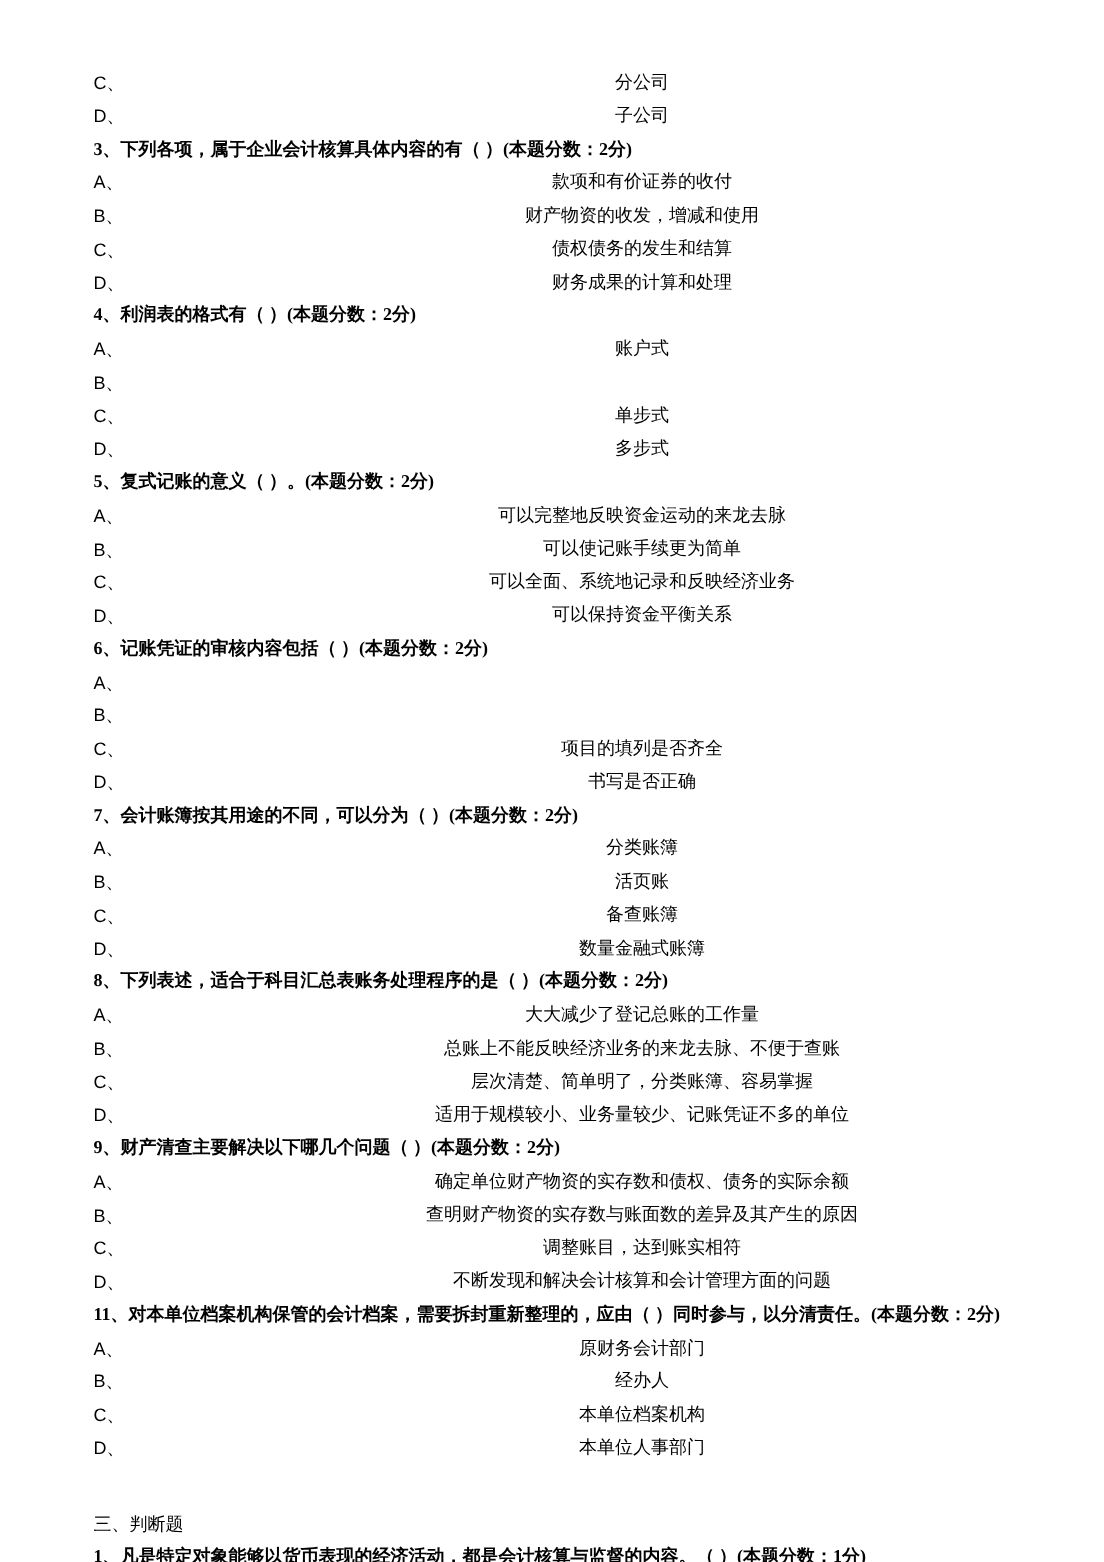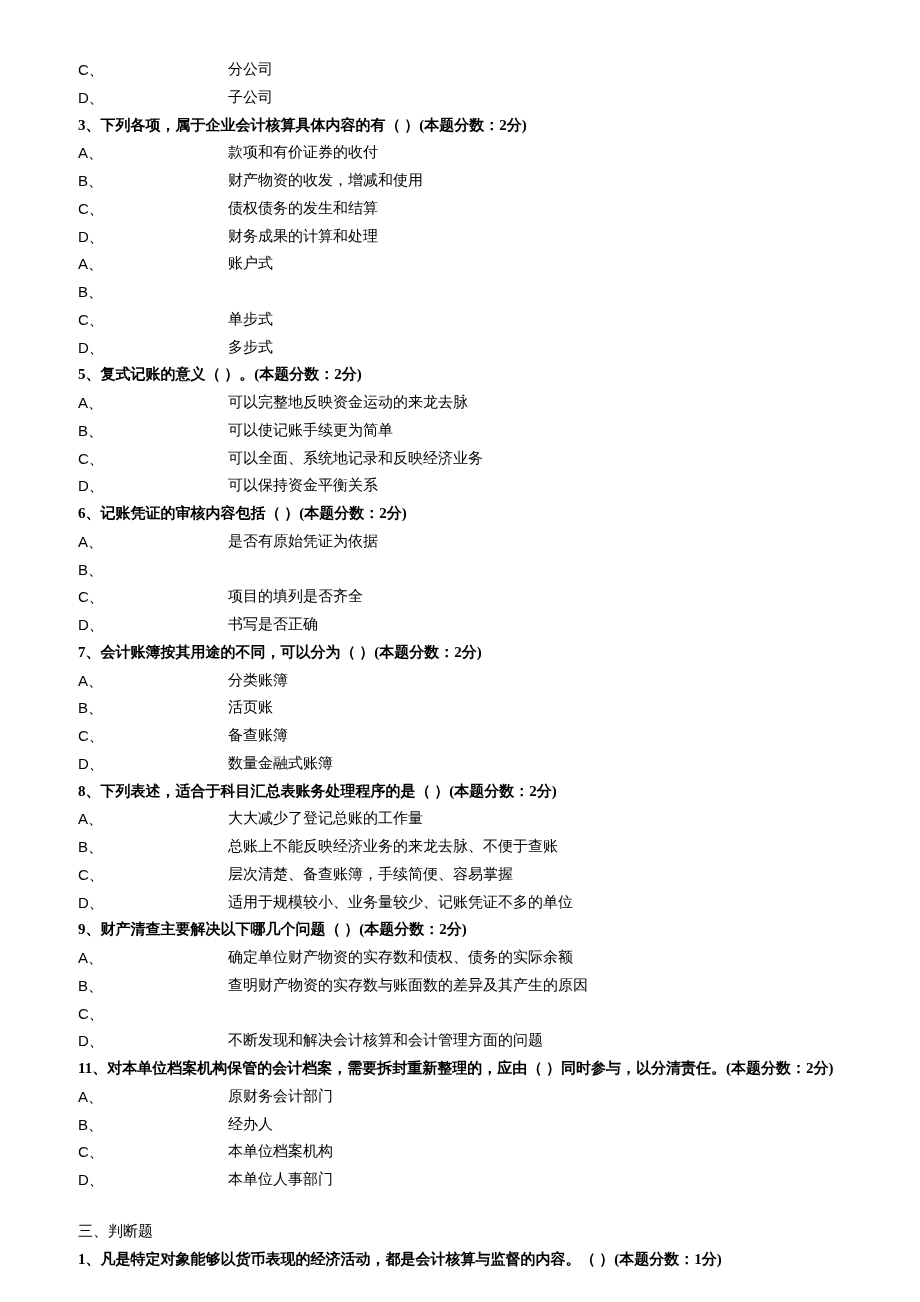--- a/index.html
+++ b/index.html
@@ -20,23 +20,24 @@
     .option-row {
       display: flex;
     }
     .option-letter {
       width: 150px;
       flex-shrink: 0;
       font-family: Arial, sans-serif;
     }
     .option-text {
       flex: 1;
+      text-align: center;
     }
     .section-title {
-      margin-top: 24px;
+      margin-top: 36px;
     }
   </style>
 </head>
 <body>
 
 <div id="content">
     <div class="option-row">
       <span class="option-letter">C、</span>
       <span class="option-text">分公司</span>
     </div>
@@ -54,20 +55,21 @@
       <span class="option-text">财产物资的收发，增减和使用</span>
     </div>
     <div class="option-row">
       <span class="option-letter">C、</span>
       <span class="option-text">债权债务的发生和结算</span>
     </div>
     <div class="option-row">
       <span class="option-letter">D、</span>
       <span class="option-text">财务成果的计算和处理</span>
     </div>
+    <div class="question-stem">4、利润表的格式有（  ）(本题分数：2分)</div>
     <div class="option-row">
       <span class="option-letter">A、</span>
       <span class="option-text">账户式</span>
     </div>
     <div class="option-row">
       <span class="option-letter">B、</span>
     </div>
     <div class="option-row">
       <span class="option-letter">C、</span>
       <span class="option-text">单步式</span>
@@ -89,21 +91,20 @@
       <span class="option-letter">C、</span>
       <span class="option-text">可以全面、系统地记录和反映经济业务</span>
     </div>
     <div class="option-row">
       <span class="option-letter">D、</span>
       <span class="option-text">可以保持资金平衡关系</span>
     </div>
     <div class="question-stem">6、记账凭证的审核内容包括（  ）(本题分数：2分)</div>
     <div class="option-row">
       <span class="option-letter">A、</span>
-      <span class="option-text">是否有原始凭证为依据</span>
     </div>
     <div class="option-row">
       <span class="option-letter">B、</span>
     </div>
     <div class="option-row">
       <span class="option-letter">C、</span>
       <span class="option-text">项目的填列是否齐全</span>
     </div>
     <div class="option-row">
       <span class="option-letter">D、</span>
@@ -130,37 +131,38 @@
     <div class="option-row">
       <span class="option-letter">A、</span>
       <span class="option-text">大大减少了登记总账的工作量</span>
     </div>
     <div class="option-row">
       <span class="option-letter">B、</span>
       <span class="option-text">总账上不能反映经济业务的来龙去脉、不便于查账</span>
     </div>
     <div class="option-row">
       <span class="option-letter">C、</span>
-      <span class="option-text">层次清楚、备查账簿，手续简便、容易掌握</span>
+      <span class="option-text">层次清楚、简单明了，分类账簿、容易掌握</span>
     </div>
     <div class="option-row">
       <span class="option-letter">D、</span>
       <span class="option-text">适用于规模较小、业务量较少、记账凭证不多的单位</span>
     </div>
     <div class="question-stem">9、财产清查主要解决以下哪几个问题（  ）(本题分数：2分)</div>
     <div class="option-row">
       <span class="option-letter">A、</span>
       <span class="option-text">确定单位财产物资的实存数和债权、债务的实际余额</span>
     </div>
     <div class="option-row">
       <span class="option-letter">B、</span>
       <span class="option-text">查明财产物资的实存数与账面数的差异及其产生的原因</span>
     </div>
     <div class="option-row">
       <span class="option-letter">C、</span>
+      <span class="option-text">调整账目，达到账实相符</span>
     </div>
     <div class="option-row">
       <span class="option-letter">D、</span>
       <span class="option-text">不断发现和解决会计核算和会计管理方面的问题</span>
     </div>
     <div class="question-stem">11、对本单位档案机构保管的会计档案，需要拆封重新整理的，应由（  ）同时参与，以分清责任。(本题分数：2分)</div>
     <div class="option-row">
       <span class="option-letter">A、</span>
       <span class="option-text">原财务会计部门</span>
     </div>

